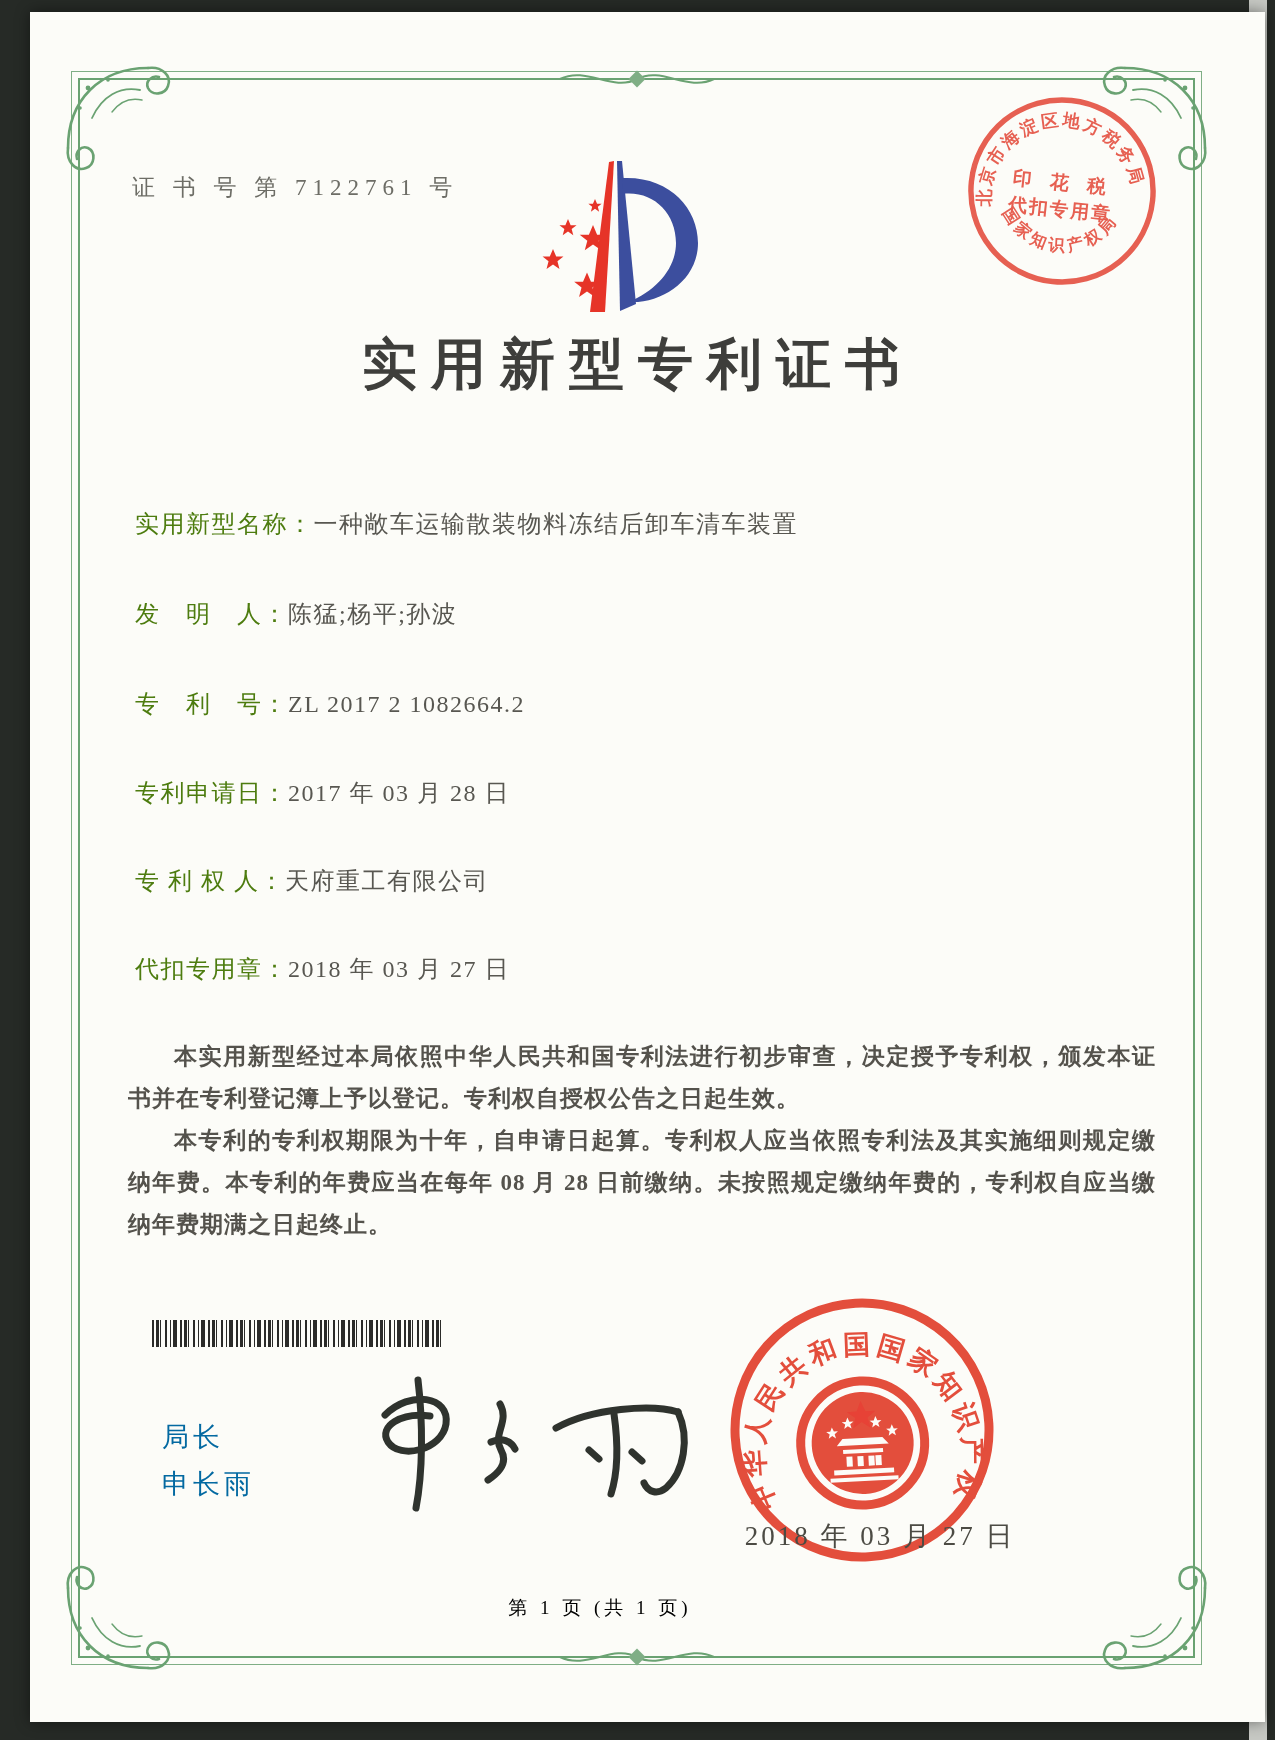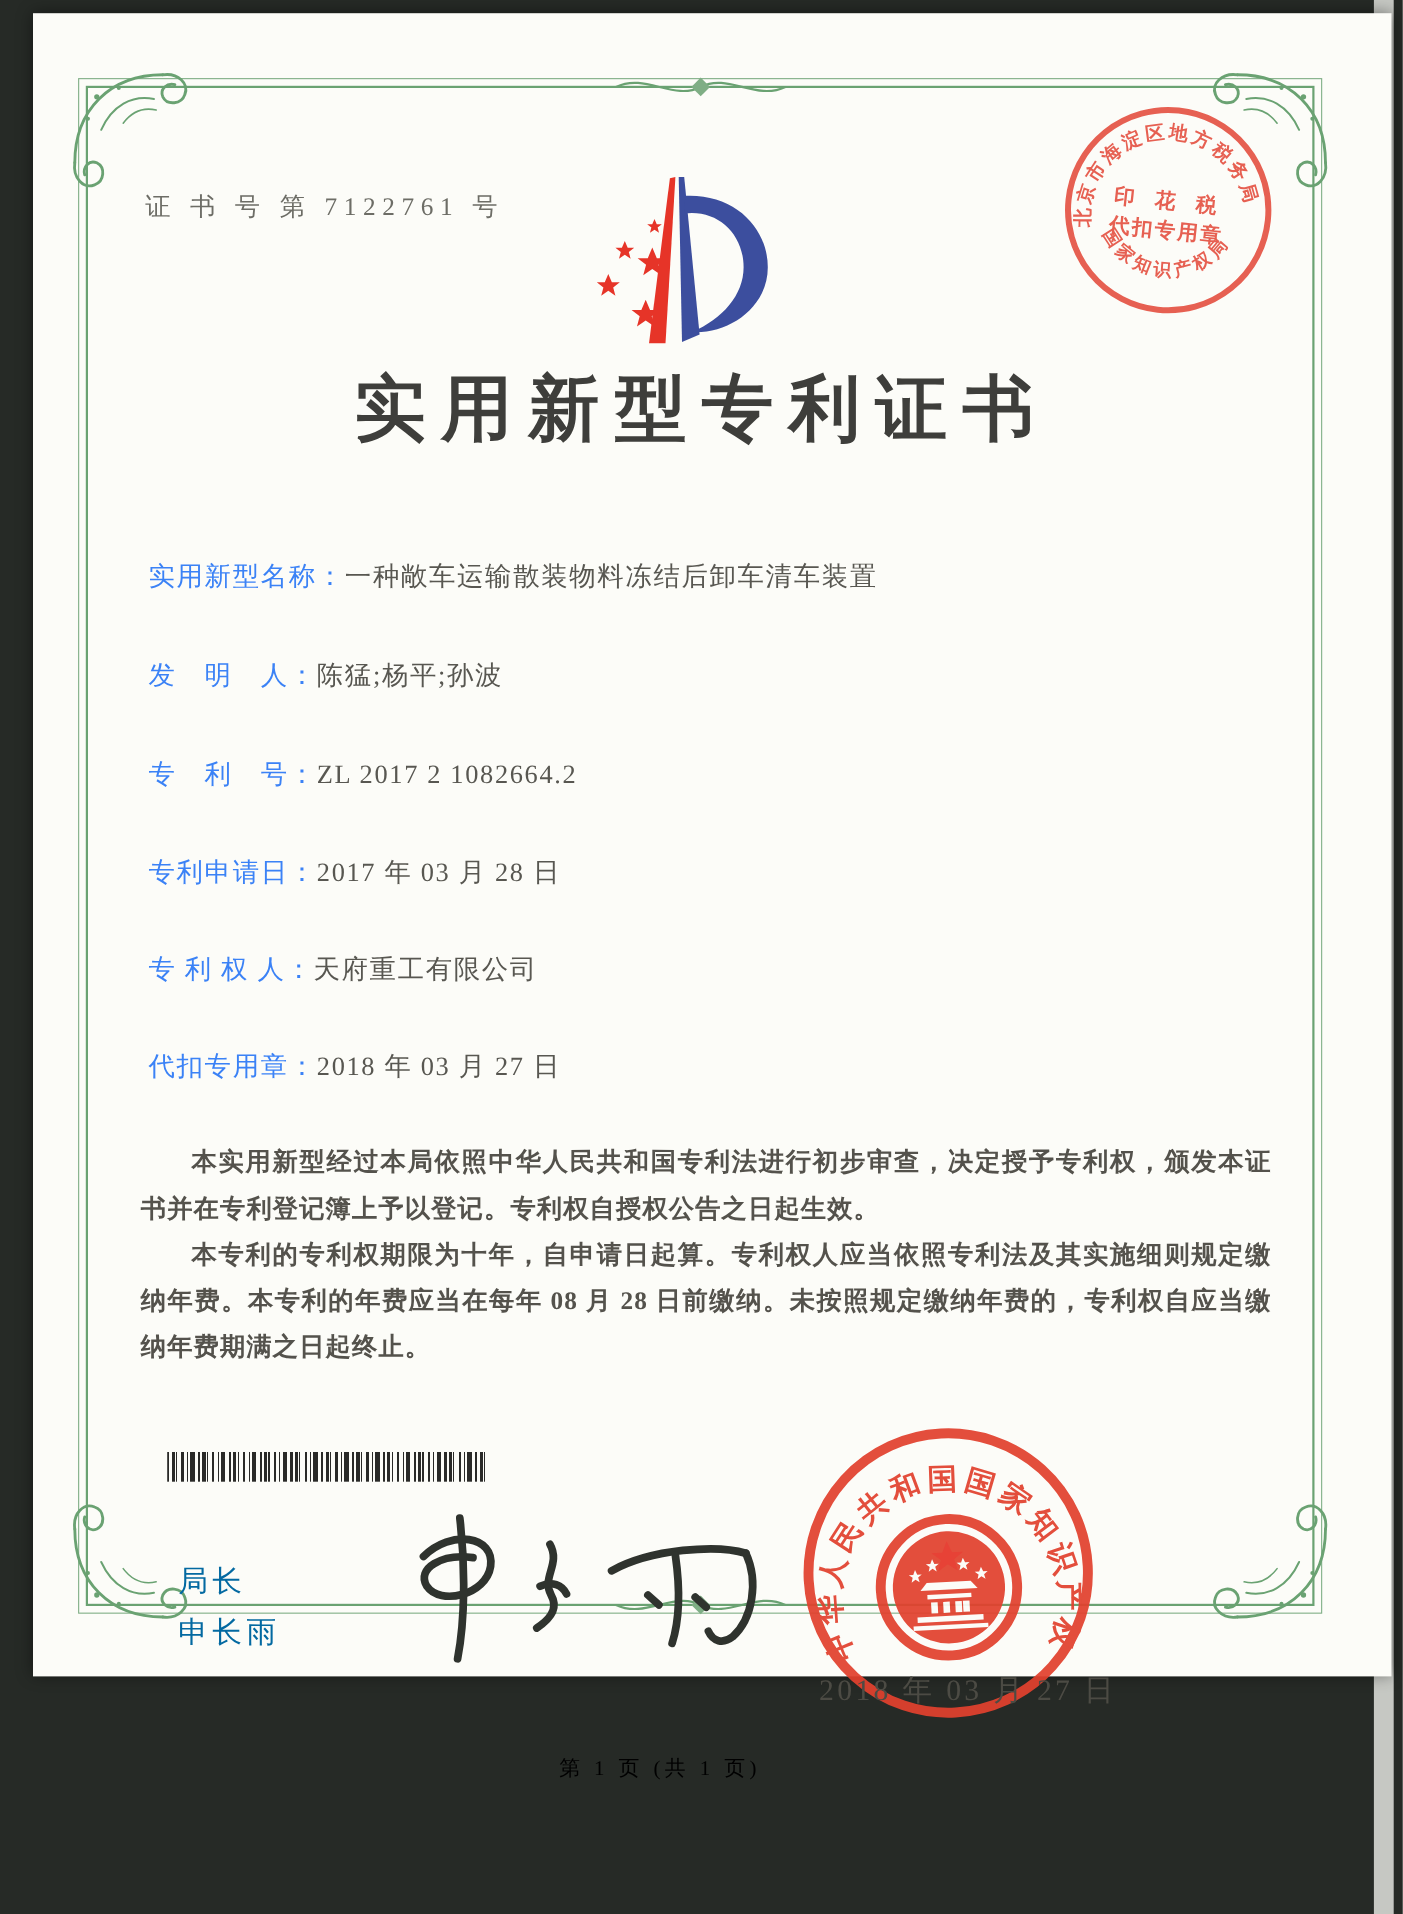--- a/index.html
+++ b/index.html
@@ -1,19 +1,19 @@
 <!DOCTYPE html>
 <html><head>
 <meta charset="utf-8">
 <style>
   * { margin:0; padding:0; box-sizing:border-box; }
   html,body { width:1275px; height:1740px; background:#262a26; overflow:hidden;
               font-family:"Liberation Serif","DejaVu Serif",serif; }
   .scan-strip { position:absolute; top:0; right:8px; width:18px; height:1740px; background:#c6c8c3; }
-  .page { position:absolute; left:30px; top:12px; width:1235px; height:1512px;
+  .page { position:absolute; left:30px; top:12px; width:1235px; height:1710px;
           background:#fcfcf8; box-shadow:0 0 14px rgba(0,0,0,.45); }
 
   
   .frame { position:absolute; left:48px; top:66px; right:70px; bottom:64px;
            border:2px solid #6aa272; }
   .frame::before { content:""; position:absolute; inset:-9px; border:1.5px solid #7fae85; }
   .corner { position:absolute; width:118px; height:118px; }
   .corner svg { width:100%; height:100%; }
   .c-tl { top:-18px; left:-18px; }
   .c-tr { top:-18px; right:-18px; transform:scaleX(-1); }
@@ -22,27 +22,27 @@
   .orn { position:absolute; left:50%; width:170px; height:34px; transform:translateX(-50%); }
   .orn-top { top:-18px; } .orn-bottom { bottom:-18px; transform:translateX(-50%) scaleY(-1); }
 
   
   .cert-no { position:absolute; left:102px; top:160px; font-size:23px; letter-spacing:6px;
              color:#6d6d66; }
   .logo { position:absolute; left:505px; top:136px; width:205px; height:175px; }
   .tax-stamp { position:absolute; left:933px; top:80px; width:198px; height:198px;
                transform:rotate(6deg); opacity:.88; }
   .title { position:absolute; left:0; right:19px; top:316px; text-align:center;
-           font-size:65px; font-weight:bold; letter-spacing:14px; color:#3e3e3b; }
+           font-size:55px; font-weight:bold; letter-spacing:14px; color:#3e3e3b; }
 
   
   .fields { position:absolute; left:105px; top:0; width:1060px; }
   .frow { position:absolute; left:0; font-size:24px; color:#585751; letter-spacing:1.5px;
           white-space:nowrap; }
-  .frow .lab { color:#3b82f6; }
+  .frow .lab { color:#4d7c0f; }
   .f0{top:496px} .f1{top:586px} .f2{top:676px} .f3{top:765px} .f4{top:853px} .f5{top:941px}
 
   
   .body-text { position:absolute; left:98px; top:1024px; width:1028px; font-size:23px;
                line-height:42px; color:#54524c; text-align:justify; letter-spacing:1px;font-weight:bold; }
   .body-text p { text-indent:2em; }
 
   
   .barcode { position:absolute; left:122px; top:1308px; width:292px; height:27px;
      background:repeating-linear-gradient(90deg,

